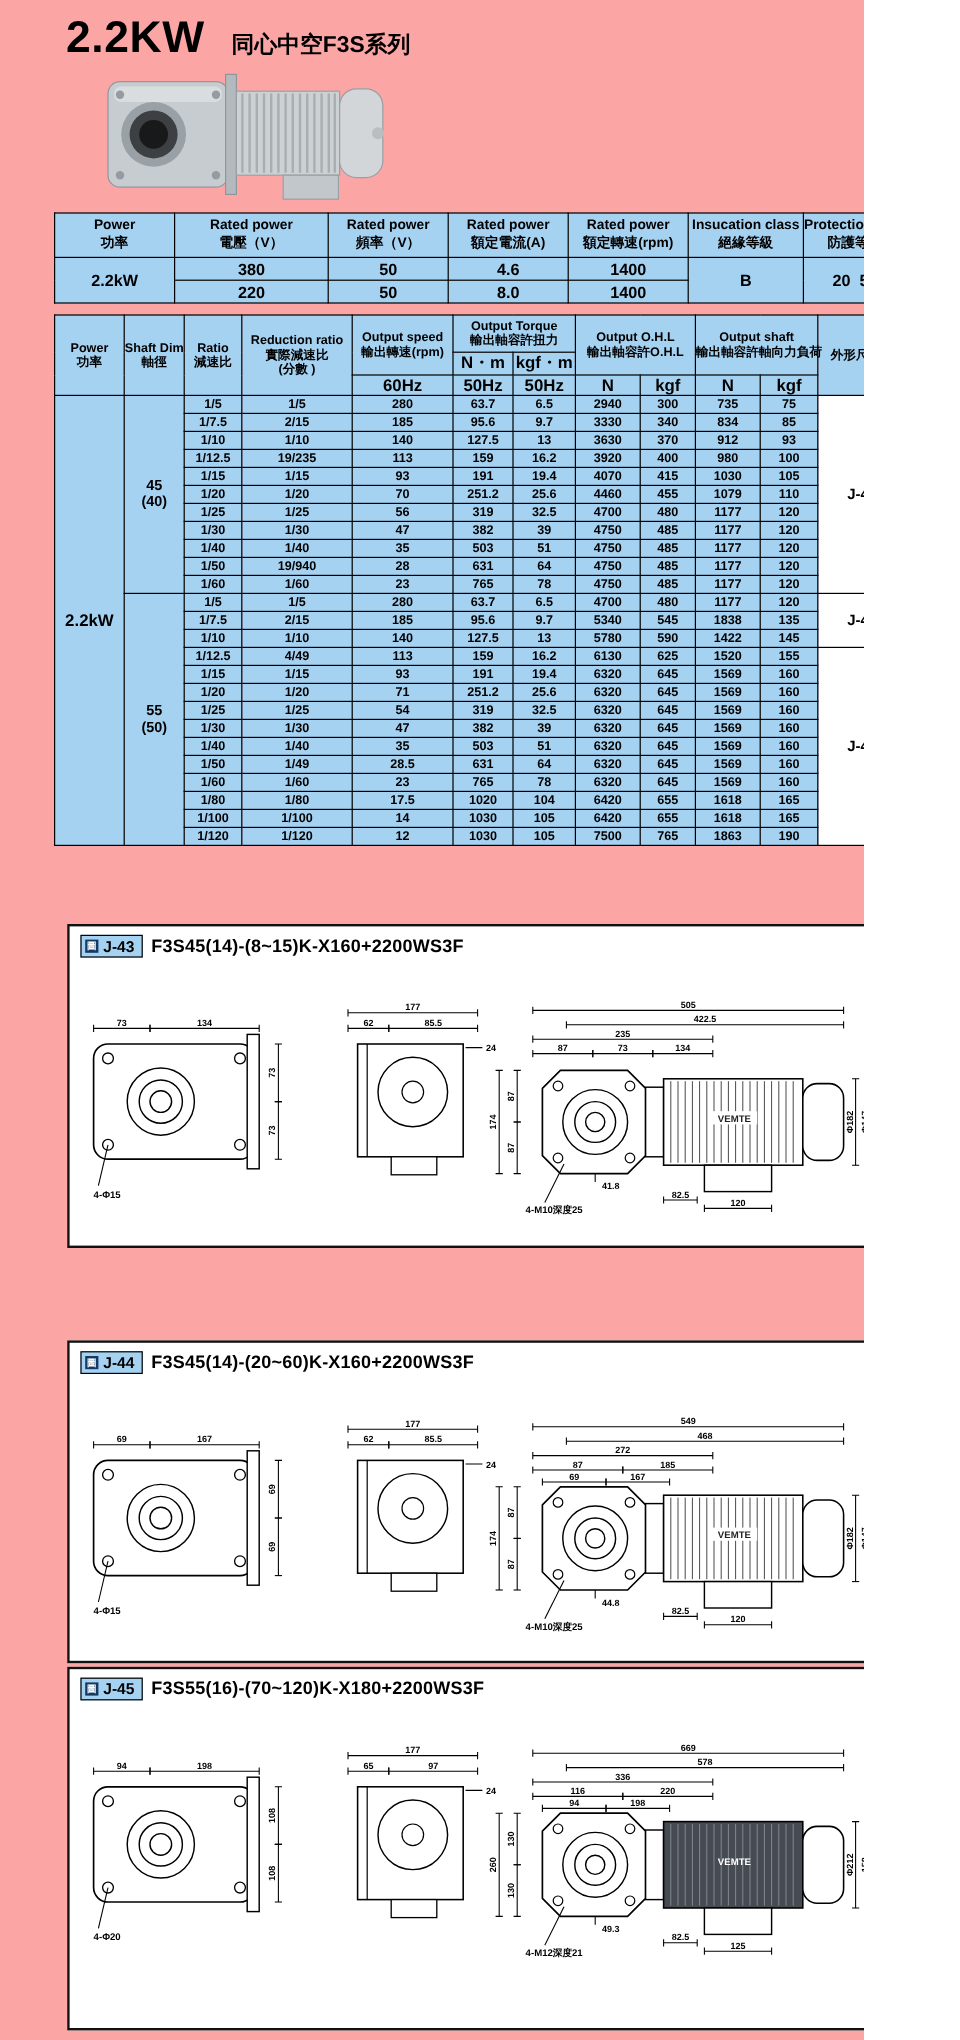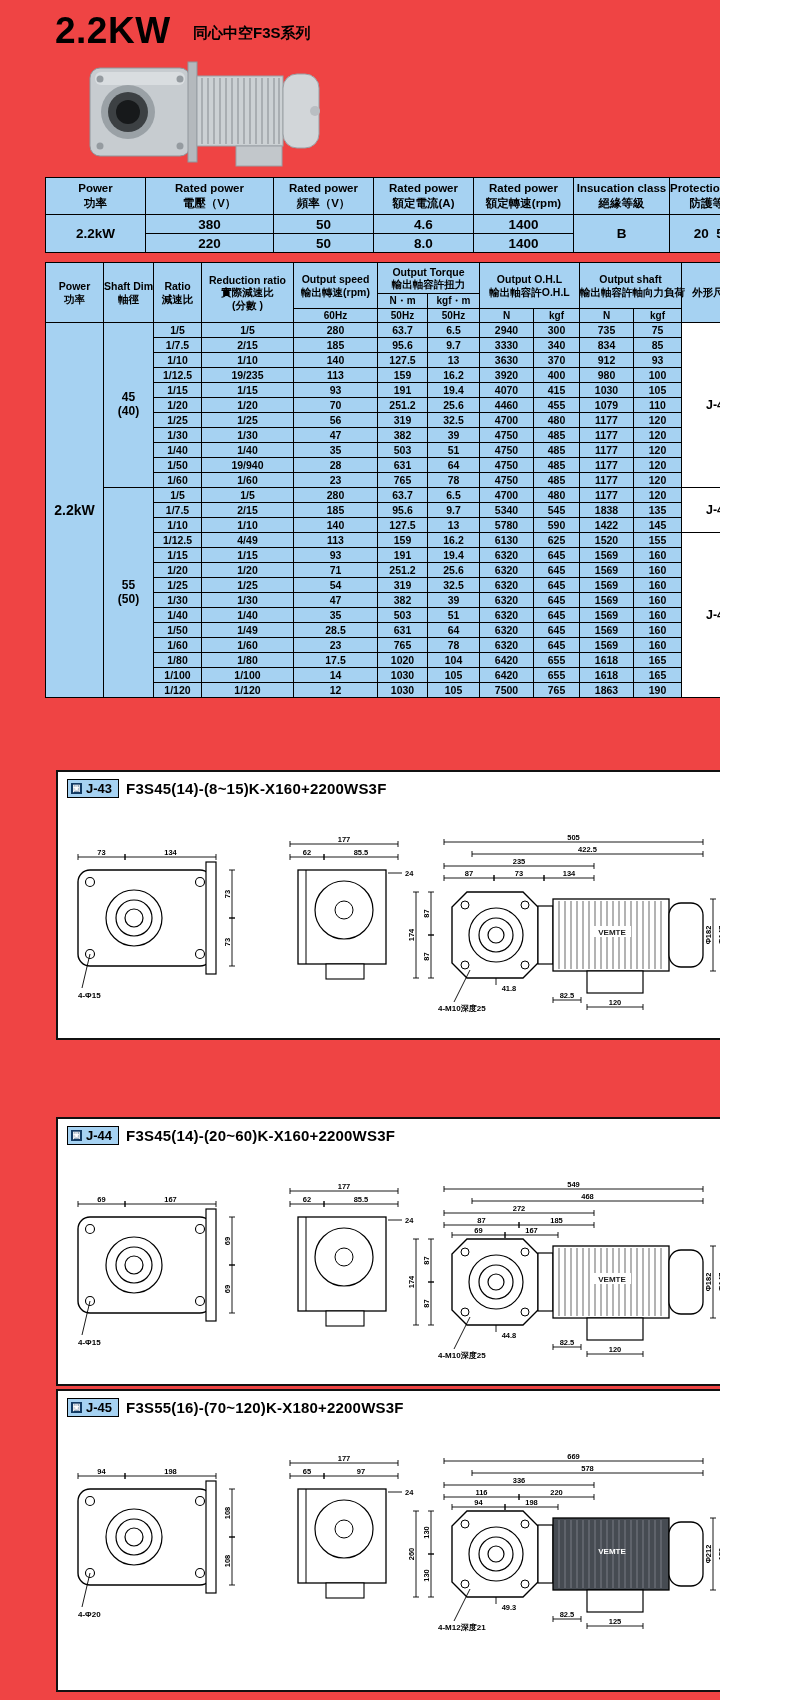--- a/index.html
+++ b/index.html
@@ -1,29 +1,29 @@
 <!DOCTYPE html>
 <html><head>
 <meta charset="utf-8">
 <style>
   body{margin:0;background:#fff;font-family:"Liberation Sans","DejaVu Sans",sans-serif;color:#000;}
-  .page{position:relative;width:720px;height:1700px;background:#ef4444;overflow:hidden;}
+  .page{position:relative;width:720px;height:1700px;background:#fca5a5;overflow:hidden;}
   .big-title{position:absolute;left:55px;top:10px;font-size:37px;font-weight:900;letter-spacing:.5px;}
-  .sub-title{position:absolute;left:193px;top:24px;font-size:15px;font-weight:800;}
+  .sub-title{position:absolute;left:193px;top:24px;font-size:19px;font-weight:800;}
   .photo{position:absolute;left:88px;top:54px;}
   table{border-collapse:collapse;table-layout:fixed;}
   th,td{white-space:nowrap;}
   .spec{position:absolute;left:45px;top:177px;width:710px;}
   .spec th,.spec td{border:1.6px solid #000;background:#a6d2f2;text-align:center;vertical-align:middle;padding:0;}
   .spec th{font-size:11.5px;font-weight:700;height:36px;line-height:1.3;}
   .spec td{font-size:13.5px;font-weight:700;height:18px;white-space:pre;}
   .ratio{position:absolute;left:45px;top:262px;width:710px;}
   .ratio th,.ratio td{border:1.4px solid #000;background:#a6d2f2;text-align:center;vertical-align:middle;padding:0;font-weight:700;}
   .ratio thead tr.r1 th{font-size:10.5px;line-height:1.15;height:30px;}
-  .ratio thead tr.r2 th,.ratio thead tr.r3 th{font-size:10px;height:13px;}
+  .ratio thead tr.r2 th,.ratio thead tr.r3 th{font-size:14px;height:13px;}
   .ratio td{font-size:10.5px;height:14px;}
   .ratio td.power-cell{font-size:14px;}
   .ratio td.shaft-cell{font-size:12px;line-height:1.15;}
   .ratio td.outline-cell{background:#fff;font-size:12.5px;}
   .dbox{position:absolute;left:56px;width:688px;border:2.5px solid #111;background:#fff;box-sizing:border-box;}
   .dbox .dtitle{display:flex;align-items:center;gap:7px;padding:7px 0 0 9px;}
   .dlabel{display:inline-flex;align-items:center;gap:4px;background:#a6d2f2;border:1.6px solid #000;padding:1px 6px 1px 3px;font-size:13px;font-weight:700;}
   .dicon{width:11px;height:11px;background:#123a63;color:#fff;font-size:8px;line-height:11px;text-align:center;display:inline-block;overflow:hidden;}
   .dname{font-size:15px;font-weight:800;letter-spacing:.2px;}
   .ddraw{display:block;margin:2px 0 0 2px;}

